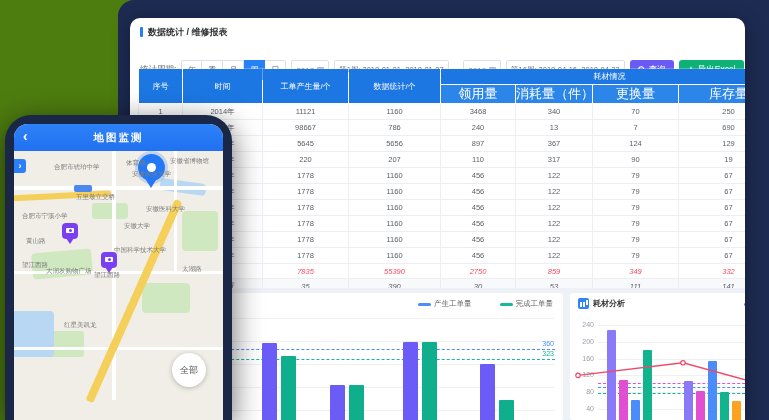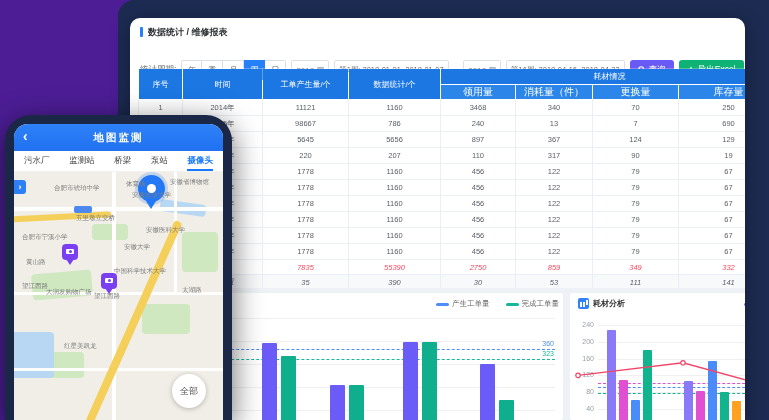--- a/index.html
+++ b/index.html
@@ -1,17 +1,17 @@
 <!DOCTYPE html>
 <html><head>
 <meta charset="utf-8">
 <style>
   html,body{margin:0;padding:0;background:#000;}
   *{box-sizing:border-box;font-family:"Liberation Sans","DejaVu Sans",sans-serif;}
-  .canvas{position:relative;width:769px;height:420px;overflow:hidden;background:#4c1d95;}
+  .canvas{position:relative;width:769px;height:420px;overflow:hidden;background:#4d7c0f;}
   .backdrop{position:absolute;left:118px;top:0;width:651px;height:420px;background:#1d2b52;border-radius:16px 0 0 0;}
   
   .panel{position:absolute;left:130px;top:18px;width:615px;height:402px;background:#fff;border-radius:10px 10px 0 0;overflow:hidden;box-shadow:0 4px 18px rgba(0,0,0,.35);}
   .crumb{position:absolute;left:10px;top:7px;height:14px;display:flex;align-items:center;gap:5px;}
   .crumb-bar{width:3px;height:10px;background:#2680f7;border-radius:1px;}
   .crumb-text{font-size:9px;font-weight:bold;color:#303133;}
   .filters{position:absolute;left:10px;top:42px;height:20px;display:flex;align-items:center;gap:5px;}
   .flabel{font-size:8.5px;color:#606266;white-space:nowrap;}
   .seg{display:flex;}
   .seg .opt{width:21px;height:20px;line-height:18px;text-align:center;font-size:8.5px;color:#606266;background:#fff;border:1px solid #dcdfe6;border-left:none;cursor:pointer;}
@@ -24,30 +24,30 @@
   .sep{font-size:8px;color:#909399;}
   .btn{height:20px;border:none;border-radius:3px;color:#fff;font-size:8.5px;display:flex;align-items:center;gap:3px;padding:0 8px;cursor:pointer;white-space:nowrap;}
   .btn-q{background:#6a5af5;}
   .btn-e{background:#0fb275;}
   
   .tablewrap{position:absolute;left:8px;top:50px;width:640px;height:220px;overflow:hidden;}
   table{border-collapse:collapse;table-layout:fixed;width:640px;}
   th,td{border:1px solid #ebeef5;text-align:center;overflow:hidden;white-space:nowrap;padding:0;}
   thead th{border-color:rgba(255,255,255,.25);color:#fff;font-weight:normal;font-size:8px;}
   .h1 th{background:#1c77e3;height:16px;}
-  .h2 th{background:#2c86ea;height:14px;font-size:10px;}
+  .h2 th{background:#2c86ea;height:14px;font-size:13px;}
   tbody td{height:16px;font-size:7.5px;color:#5a5e66;background:#fff;}
   tr.total td{height:15px;color:#f5495f;font-style:italic;}
   tr.avg td{height:15px;background:#f8f9fb;font-style:italic;}
   
   .charts-strip{position:absolute;left:0;top:270px;width:615px;height:132px;background:#eef1f5;}
   .card{position:absolute;top:5px;background:#fff;border-radius:3px;overflow:hidden;}
   .card-left{left:8px;width:425px;height:127px;}
   .card-right{left:440px;width:190px;height:127px;}
-  .legend{position:absolute;right:4px;top:6px;display:flex;gap:16px;align-items:center;}
+  .legend{position:absolute;right:10px;top:6px;display:flex;gap:28px;align-items:center;}
   .legend .li{display:flex;align-items:center;gap:3px;font-size:7.5px;color:#666;cursor:pointer;}
   .legend .sw{width:13px;height:3px;border-radius:2px;}
   .grid{position:absolute;left:8px;right:8px;height:1px;background:#f0f0f0;}
   .refline{position:absolute;left:8px;right:8px;height:0;border-top:1px dashed;}
   .reflabel{position:absolute;right:9px;font-size:7px;}
   .vbar{position:absolute;bottom:-6px;border-radius:1px 1px 0 0;}
   .card-title{position:absolute;left:8px;top:5px;display:flex;align-items:center;gap:4px;font-size:8px;font-weight:bold;color:#333;}
   .cicon{width:11px;height:11px;border-radius:2px;background:#2e83f6;position:relative;}
   .cicon:after{content:"";position:absolute;left:2px;bottom:2px;width:2px;height:5px;background:#fff;box-shadow:3px 0 0 #fff,6px -2px 0 #fff;}
   .legend-stub{position:absolute;right:2px;top:10px;width:14px;height:3px;border-radius:2px;}
@@ -352,27 +352,20 @@
         </div>
     </div>
   </div>
 
   <div class="phone">
     <div class="screen">
       <div class="phead">
         <span class="back">‹</span>
         <span class="ptitle">地图监测</span>
       </div>
-      <div class="ptabs">
-          <div class="ptab">污水厂</div>
-          <div class="ptab">监测站</div>
-          <div class="ptab">桥梁</div>
-          <div class="ptab">泵站</div>
-          <div class="ptab active">摄像头</div>
-        </div>
       <div class="pmap">
         <div class="patch green" style="left:18px;top:100px;width:60px;height:26px;transform:rotate(-5deg);"></div>
         <div class="patch green" style="left:128px;top:132px;width:48px;height:30px;"></div>
         <div class="patch green" style="left:30px;top:180px;width:40px;height:26px;"></div>
         <div class="patch green" style="left:168px;top:60px;width:36px;height:40px;"></div>
         <div class="patch green" style="left:78px;top:52px;width:36px;height:16px;"></div>
         <div class="patch water" style="left:-4px;top:160px;width:44px;height:46px;"></div>
         <div class="patch water" style="left:146px;top:30px;width:46px;height:12px;transform:rotate(8deg);"></div>
         <div class="road-w" style="left:0;top:35px;width:211px;height:4px;"></div>
         <div class="road-w" style="left:0;top:120px;width:211px;height:3px;"></div>

